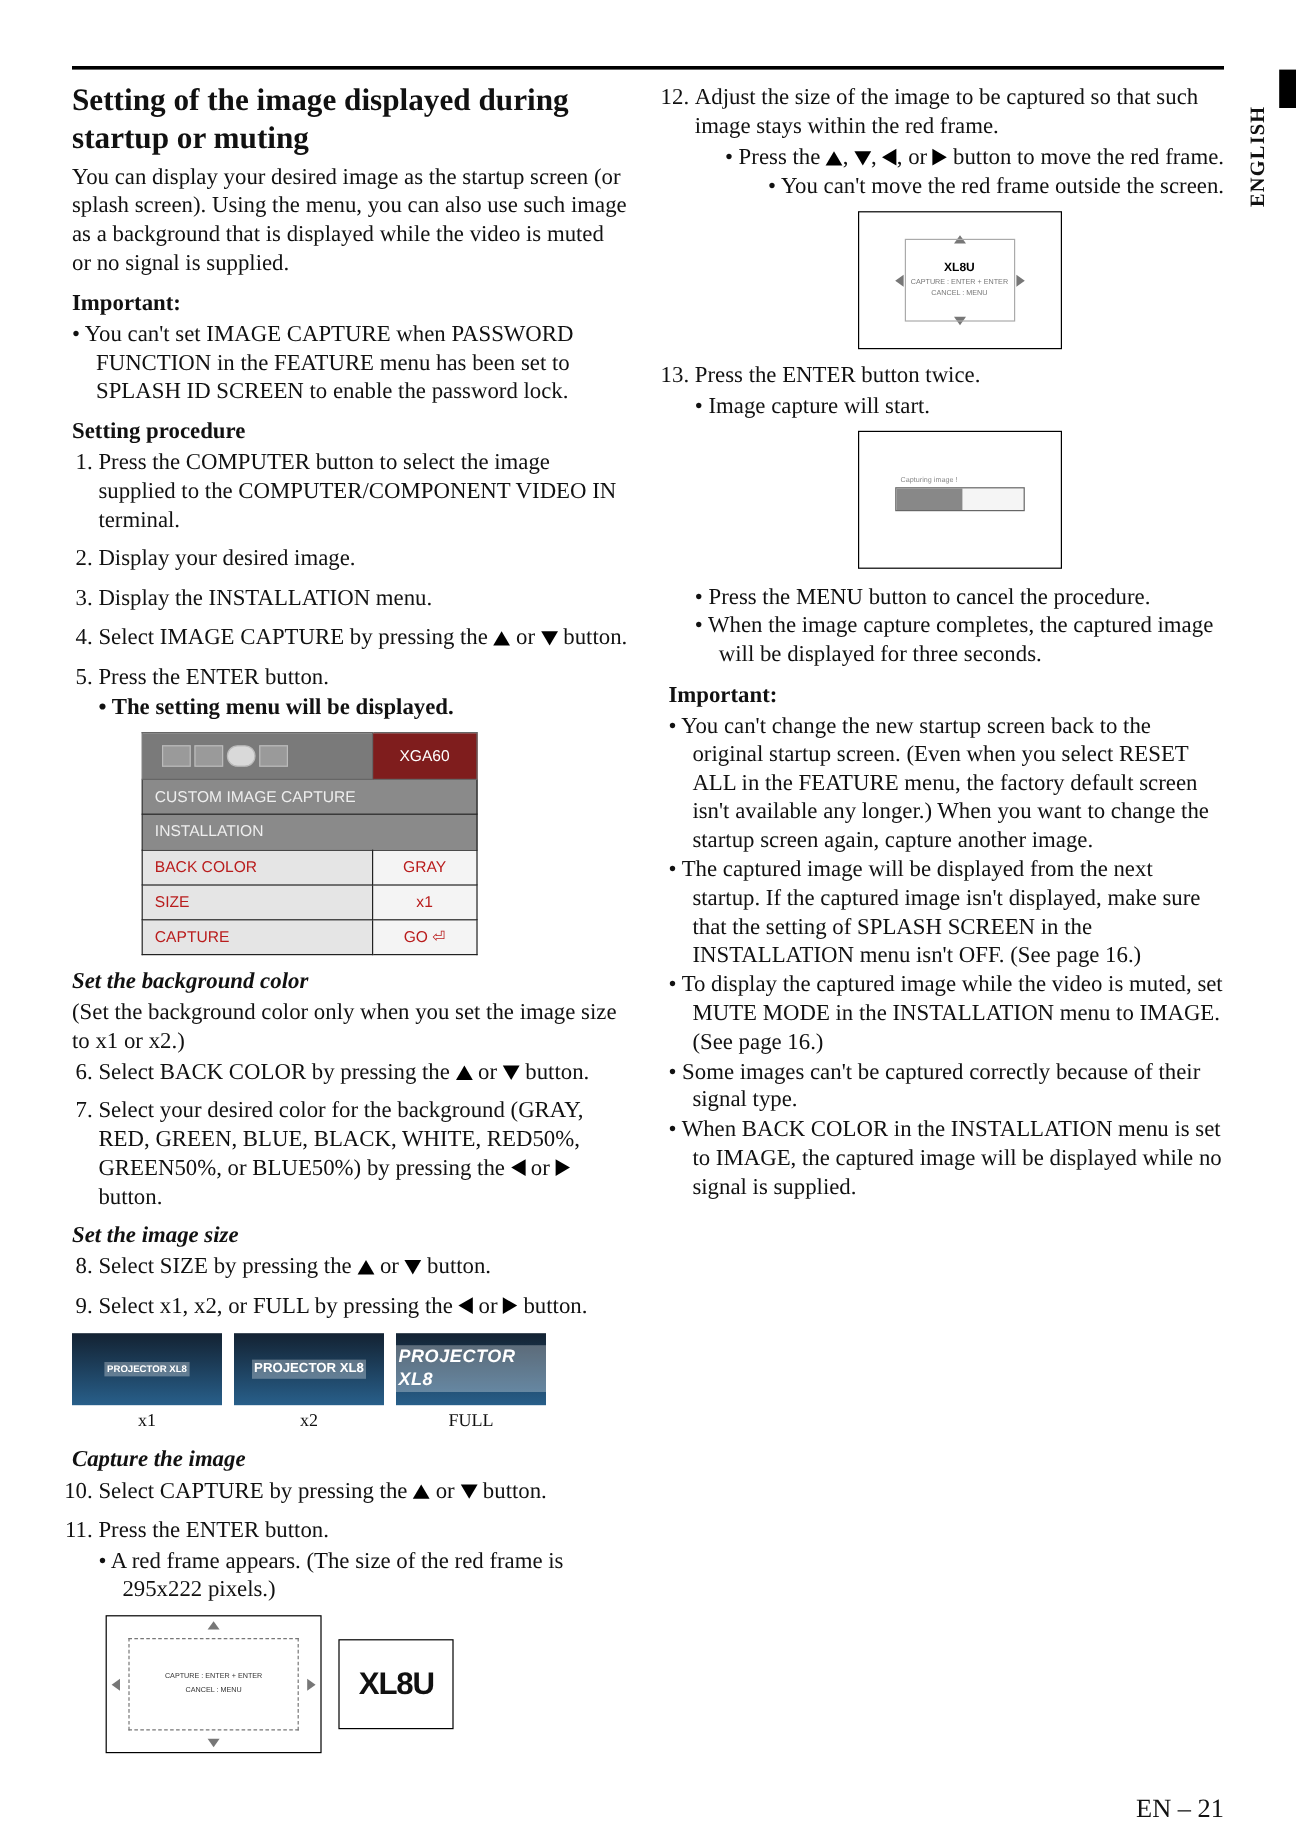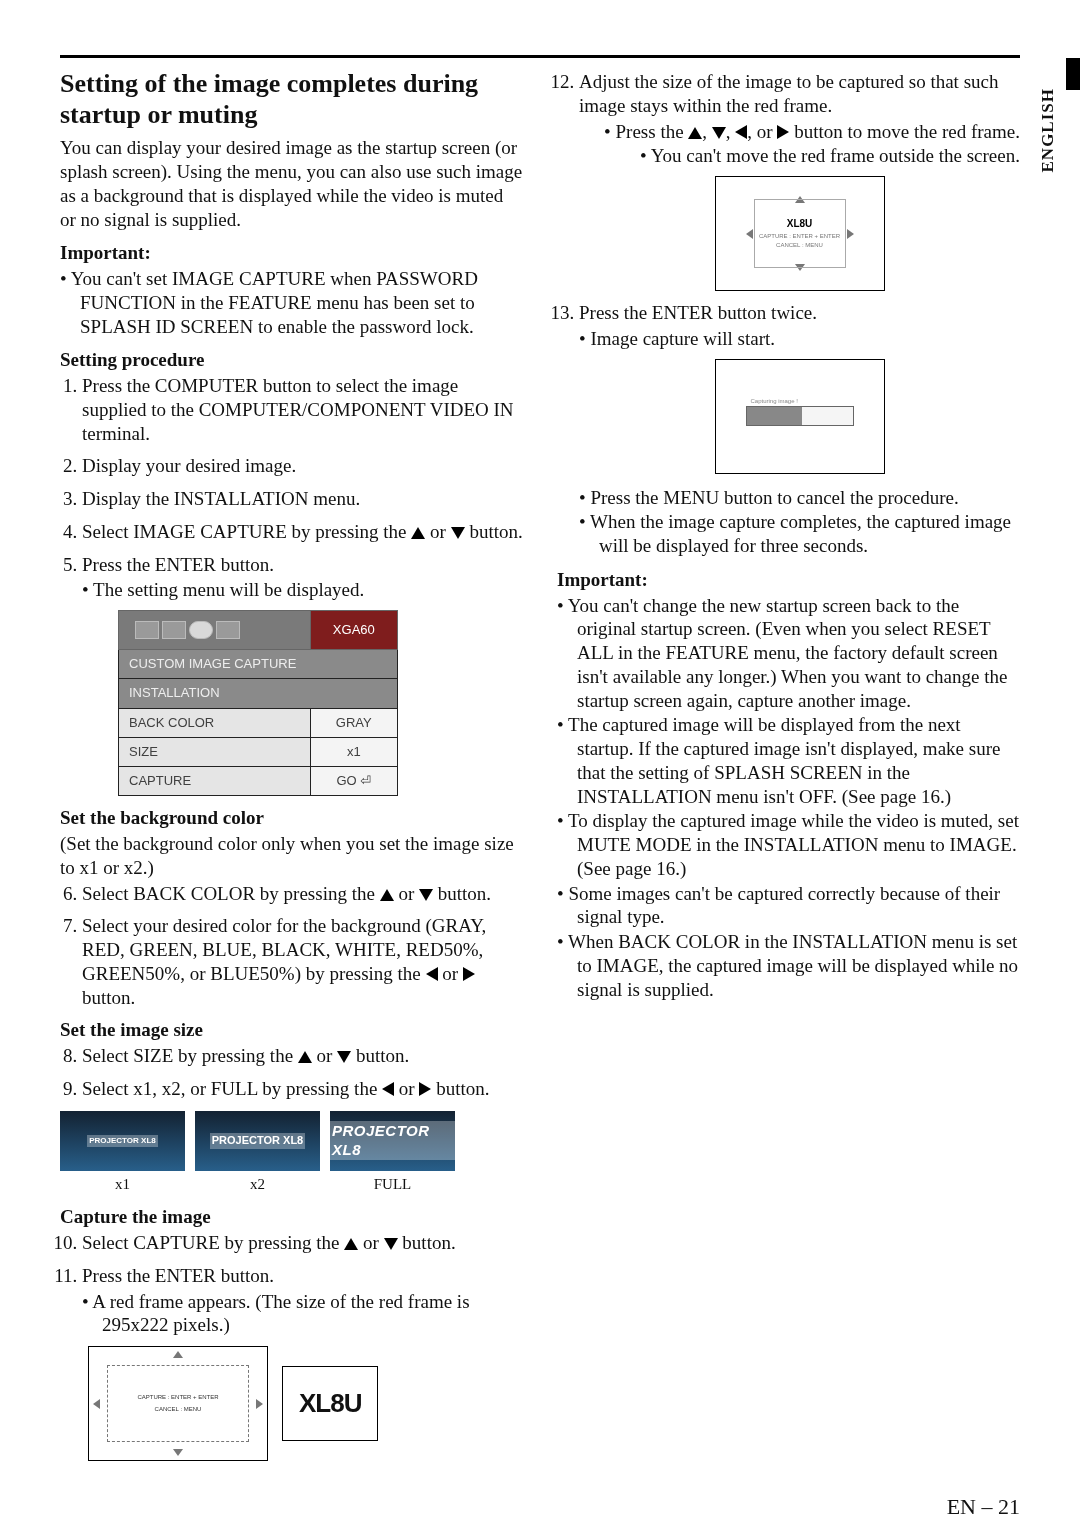--- a/index.html
+++ b/index.html
@@ -48,21 +48,21 @@
   .menu-table {
     width: 280px;
     border-collapse: collapse;
     font-family: Arial, Helvetica, sans-serif;
     font-size: 13px;
     margin: 6px 0 10px 36px;
   }
   .menu-table td {
     border: 1px solid #222;
     padding: 6px 10px;
-    color: #404040;
+    color: #b91c1c;
   }
   .mt-head td { background: #7a7a7a; color: #fff; border-color: #666; }
   .mt-head .right { text-align: center; background: #7f1d1d; }
   .mt-cat td { background: #8a8a8a; color: #eee; }
   .mt-row td { background: #e5e5e5; }
   .mt-row td:last-child { text-align: center; background: #f4f4f4; }
   .tri { display: inline-block; vertical-align: -1px; }
   .tri-up { width: 0; height: 0; border-left: 7px solid transparent; border-right: 7px solid transparent; border-bottom: 12px solid #000; }
   .tri-down { width: 0; height: 0; border-left: 7px solid transparent; border-right: 7px solid transparent; border-top: 12px solid #000; }
   .tri-left { width: 0; height: 0; border-top: 7px solid transparent; border-bottom: 7px solid transparent; border-right: 12px solid #000; }
@@ -121,52 +121,52 @@
   .right-fig2 .bar .txt{position:absolute;top:-9px;left:4px;font-size:6px;color:#888;font-family:Arial,sans-serif;}
   .pageno { text-align:right; font-size:22px; margin-top:14px;}
   .side-label{
     position:absolute;right:22px;top:88px;
     writing-mode:vertical-rl;transform:rotate(180deg);
     font-family:"Times New Roman",serif;font-weight:bold;font-size:17px;letter-spacing:1px;
   }
   .tab{position:absolute;right:0;top:58px;width:14px;height:32px;background:#000;}
   .iconrow{display:flex;gap:3px;align-items:center;padding:4px 6px;}
   .iconbox{width:24px;height:18px;border:1px solid #bbb;background:#9a9a9a;}
-  .sec-head{font-weight:bold;margin-top:0;margin-bottom:2px;}
+  .sec-head{font-weight:bold;margin-top:0;margin-bottom:2px;font-style:italic;}
 </style>
 </head>
 <body>
 
 <div class="page">
   <div class="tab"></div>
   <div class="side-label">ENGLISH</div>
   <div class="topbar"></div>
 
   <div class="columns">
 
     <div class="col">
-      <h2>Setting of the image completes during startup or muting</h2>
+      <h2>Setting of the image displayed during startup or muting</h2>
       <p class="intro">You can display your desired image as the startup screen (or splash screen). Using the menu, you can also use such image as a background that is displayed while the video is muted or no signal is supplied.</p>
 
       <div class="subhead">Important:</div>
       <ul class="bullets">
         <li>You can't set IMAGE CAPTURE when PASSWORD FUNCTION in the FEATURE menu has been set to SPLASH ID SCREEN to enable the password lock.</li>
       </ul>
 
       <div class="subhead">Setting procedure</div>
       <ol class="steps">
         <li>Press the COMPUTER button to select the image supplied to the COMPUTER/COMPONENT VIDEO IN terminal.</li>
         <li>Display your desired image.</li>
         <li>Display the INSTALLATION menu.</li>
         <li>
           <span>Select IMAGE CAPTURE by pressing the </span><span class="tri tri-up"></span><span> or </span><span class="tri tri-down"></span><span> button.</span>
         </li>
         <li>
           <span>Press the ENTER button.</span>
-          <ul class="sub" style="margin-left:0;">
+          <ul class="sub" style="margin-left:0;font-weight:bold;">
             <li>The setting menu will be displayed.</li>
           </ul>
           <table class="menu-table">
             <tbody>
                 <tr class="mt-head">
                   <td>
                     <div class="iconrow">
                       <div class="iconbox"></div>
                       <div class="iconbox"></div>
                       <div class="iconbox" style="background:#d9d9d9;border-radius:9px;"></div>

